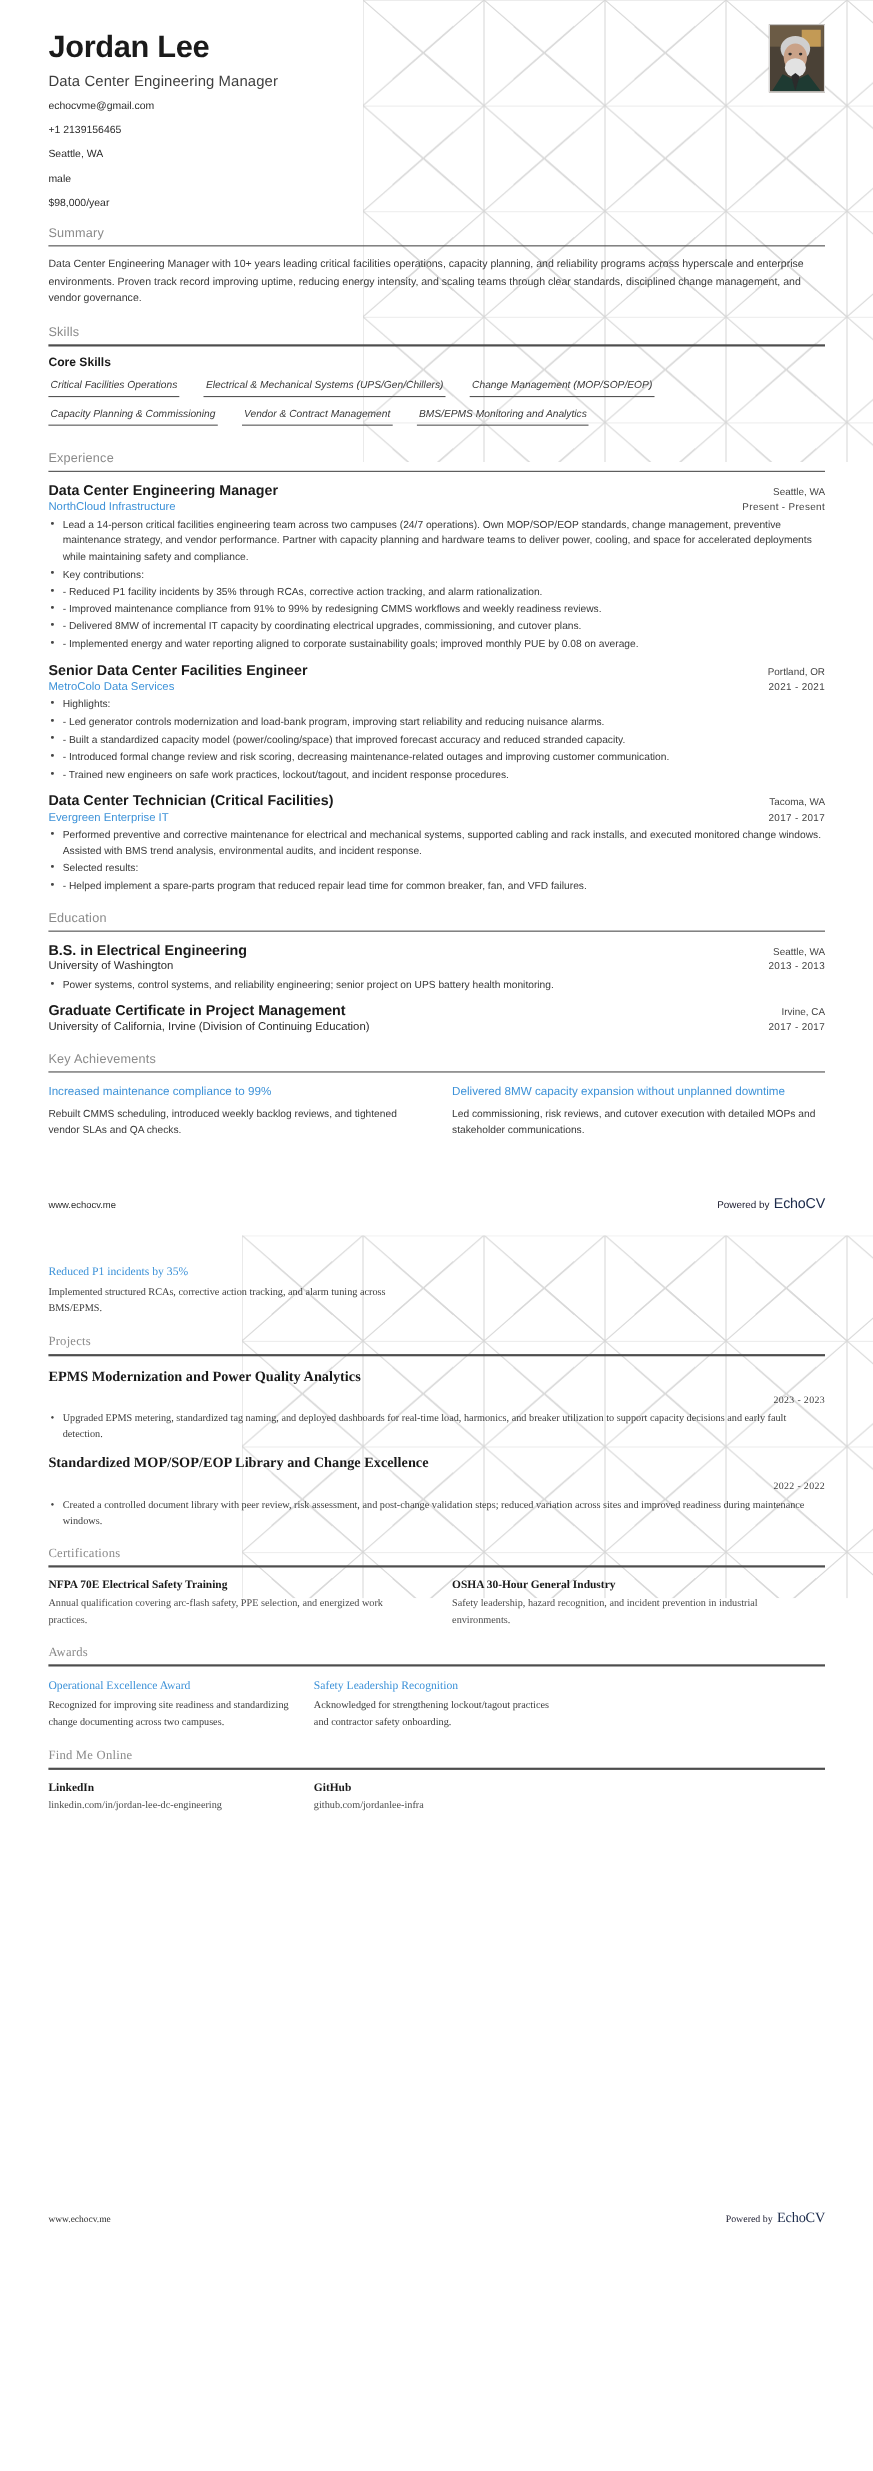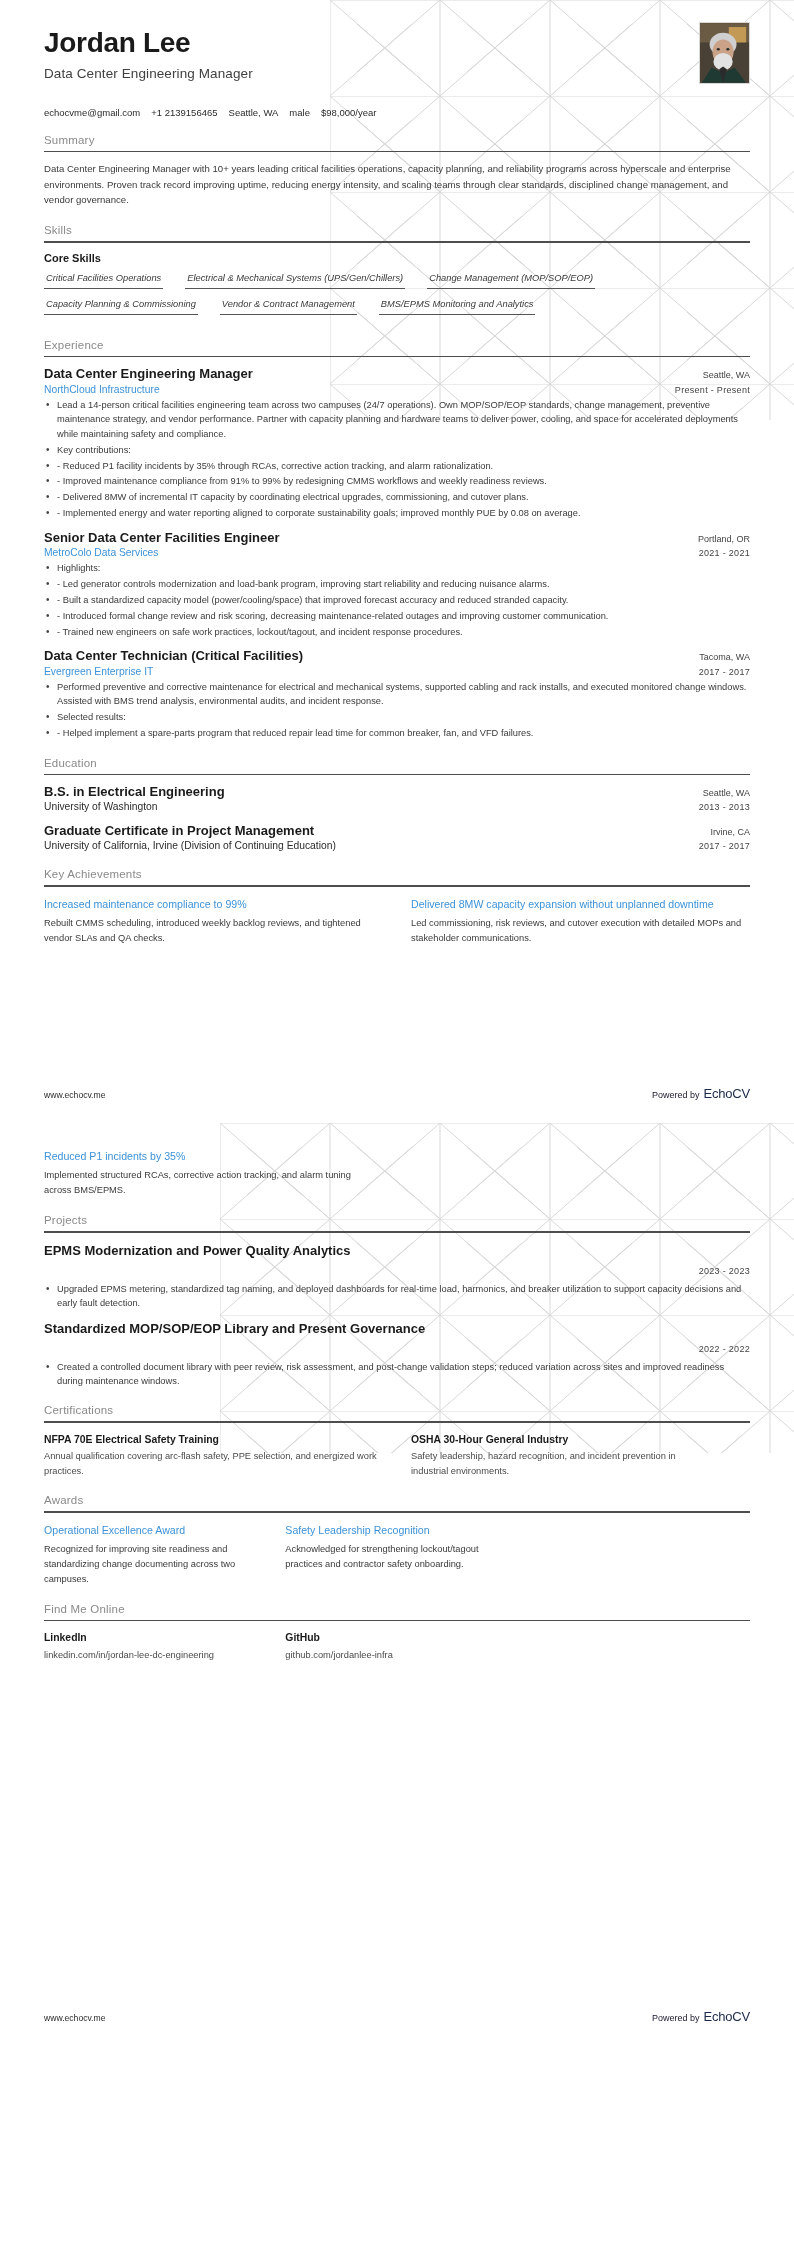--- a/index.html
+++ b/index.html
@@ -10,21 +10,21 @@
     color:#333333;
     -webkit-font-smoothing:antialiased;
   }
   .page {
     position:relative;
     width:794px;
     overflow:hidden;
     background:#fff;
   }
   .page-1 { height:1123px; }
-  .page-2 { height:923px; }
+  .page-2 { height:923px;font-family:Liberation Serif, serif; }
 
   
   .watermark {
     position:absolute;
     top:0; left:0;
     width:794px;
     height:420px;
     z-index:0;
     pointer-events:none;
     opacity:.55;
@@ -47,26 +47,27 @@
     color:#1a1a1a;
     line-height:1.1;
   }
   .role {
     font-size:13.5px;
     color:#3f3f3f;
     margin-top:7px;
     letter-spacing:.1px;
   }
   .contacts {
-    margin-top:26px;
+    margin-top:10px;
     font-size:9.5px;
     color:#2b2b2b;
     display:flex;
     gap:11px;
     flex-wrap:wrap;
+    flex-direction:column;
   }
   .avatar {
     width:51px; height:62px;
     border:1px solid #d8d8d8;
     overflow:hidden;
     flex:none;
     position:relative;
     background:#6a5a4a;
   }
   .avatar svg { display:block; width:100%; height:100%; }
@@ -298,20 +299,23 @@
 
       <div class="entry">
         <div class="entry-row">
           <div class="entry-title">B.S. in Electrical Engineering</div>
           <div class="entry-loc">Seattle, WA</div>
         </div>
         <div class="entry-row">
           <div class="entry-org plain">University of Washington</div>
           <div class="entry-date">2013 - 2013</div>
         </div>
+        <div class="bullets">
+          <div class="bullet">Power systems, control systems, and reliability engineering; senior project on UPS battery health monitoring.</div>
+        </div>
       </div>
 
       <div class="entry">
         <div class="entry-row">
           <div class="entry-title">Graduate Certificate in Project Management</div>
           <div class="entry-loc">Irvine, CA</div>
         </div>
         <div class="entry-row">
           <div class="entry-org plain">University of California, Irvine (Division of Continuing Education)</div>
           <div class="entry-date">2017 - 2017</div>
@@ -380,21 +384,21 @@
 
       <div>
         <div class="proj-title">EPMS Modernization and Power Quality Analytics</div>
         <div class="proj-date">2023 - 2023</div>
         <div class="bullets" style="margin-top:6px;">
           <div class="bullet">Upgraded EPMS metering, standardized tag naming, and deployed dashboards for real-time load, harmonics, and breaker utilization to support capacity decisions and early fault detection.</div>
         </div>
       </div>
 
       <div>
-        <div class="proj-title">Standardized MOP/SOP/EOP Library and Present Governance</div>
+        <div class="proj-title">Standardized MOP/SOP/EOP Library and Change Excellence</div>
         <div class="proj-date">2022 - 2022</div>
         <div class="bullets" style="margin-top:6px;">
           <div class="bullet">Created a controlled document library with peer review, risk assessment, and post-change validation steps; reduced variation across sites and improved readiness during maintenance windows.</div>
         </div>
       </div>
     </div>
 
     <div class="section">
       <div class="sec-title">Certifications</div>
       <div class="sec-rule"></div>

